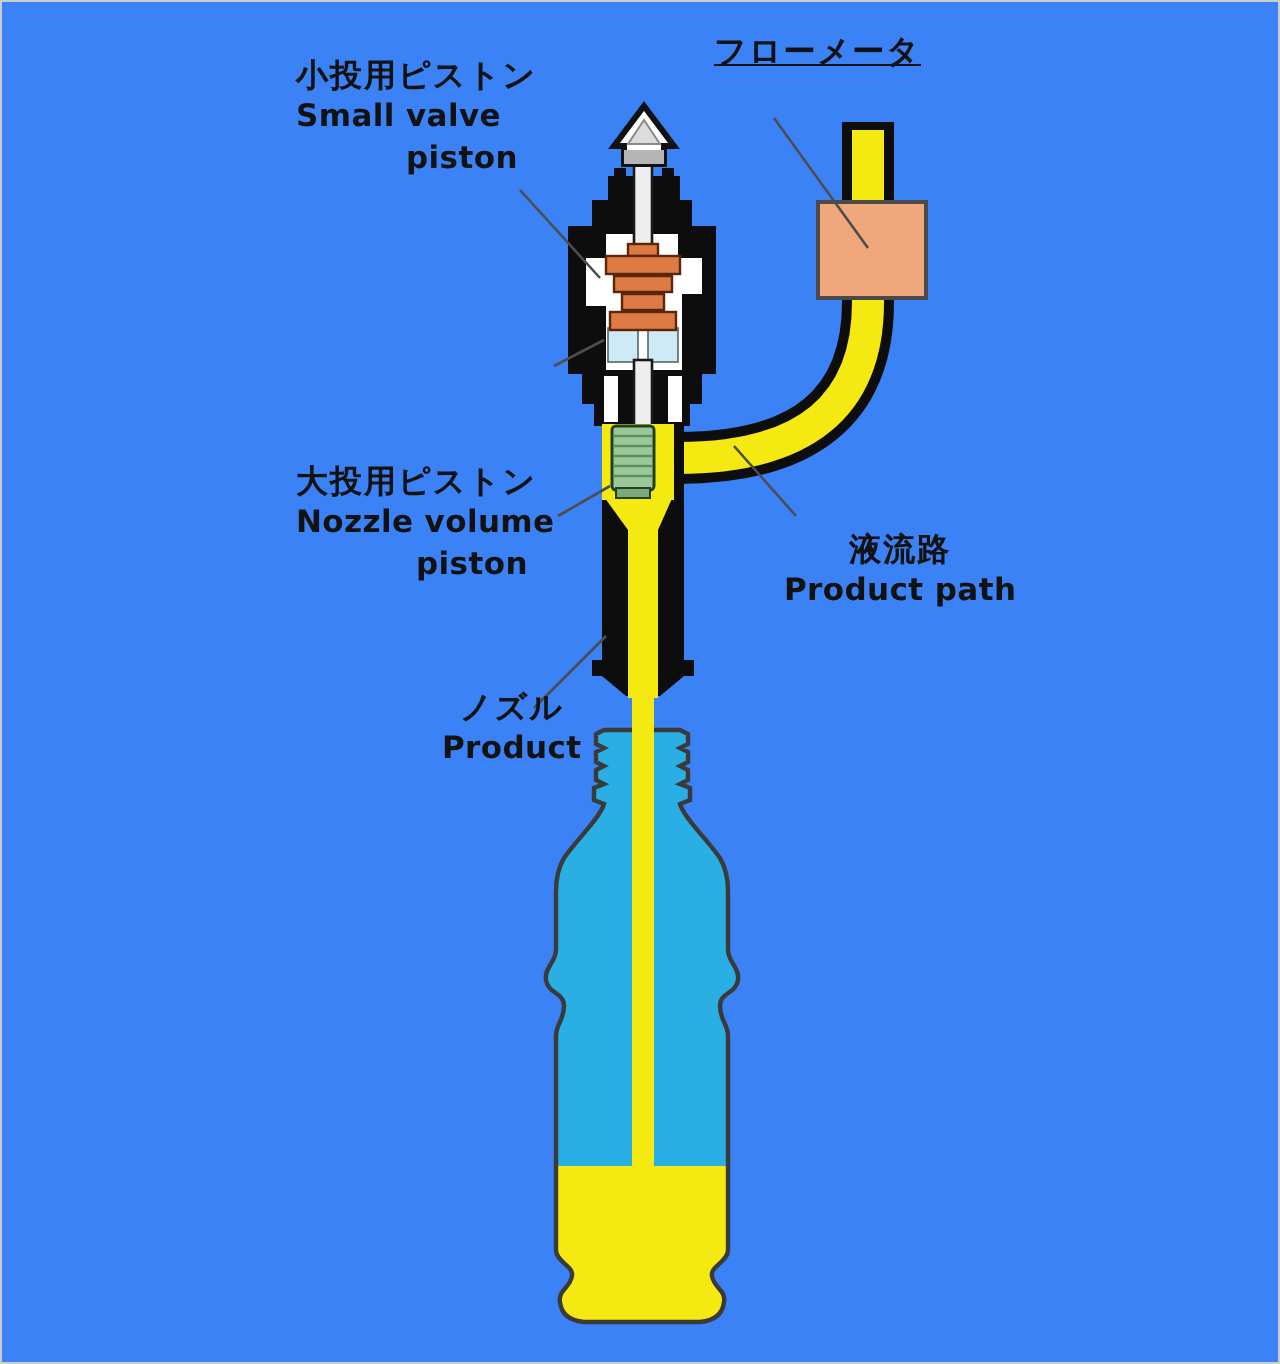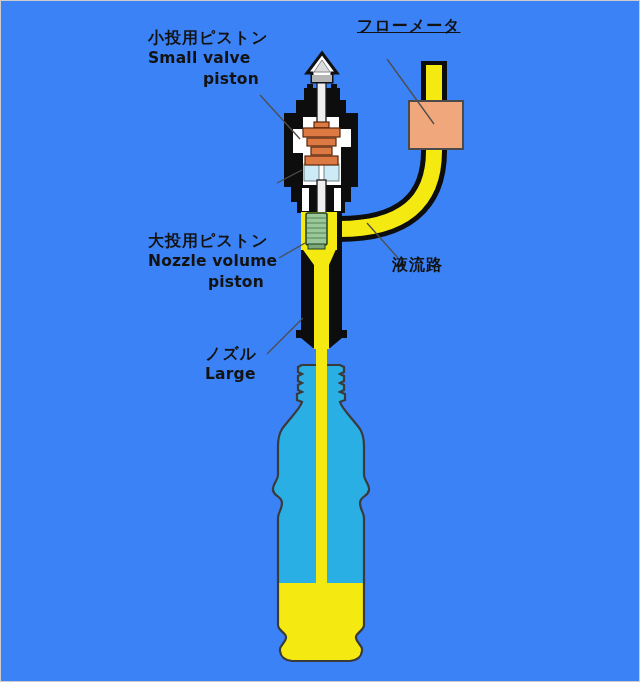--- a/index.html
+++ b/index.html
@@ -156,22 +156,23 @@
 
   <div class="label" style="left:147px;top:184px;margin-top:45px;">
     <div class="jp">大投用ピストン</div>
     <div class="en">Nozzle volume</div>
     <div class="en indent-60">piston</div>
   </div>
 
   <div class="label lh20" style="left:148px;top:249px;">
   </div>
 
-  <div class="label lh20" style="left:204px;top:343px;">
+  <div class="label lh20" style="left:220px;top:343px;text-align:center;">
     <div class="jp">ノズル</div>
-    <div class="en">Large</div>
+    <div class="en">Product</div>
   </div>
 
-  <div class="label lh20" style="left:391px;top:254px;text-align:center;">
+  <div class="label lh20" style="left:391px;top:264px;text-align:center;">
     <div class="jp">液流路</div>
+    <div class="en">Product path</div>
   </div>
 
 </div>
 
 </body></html>

